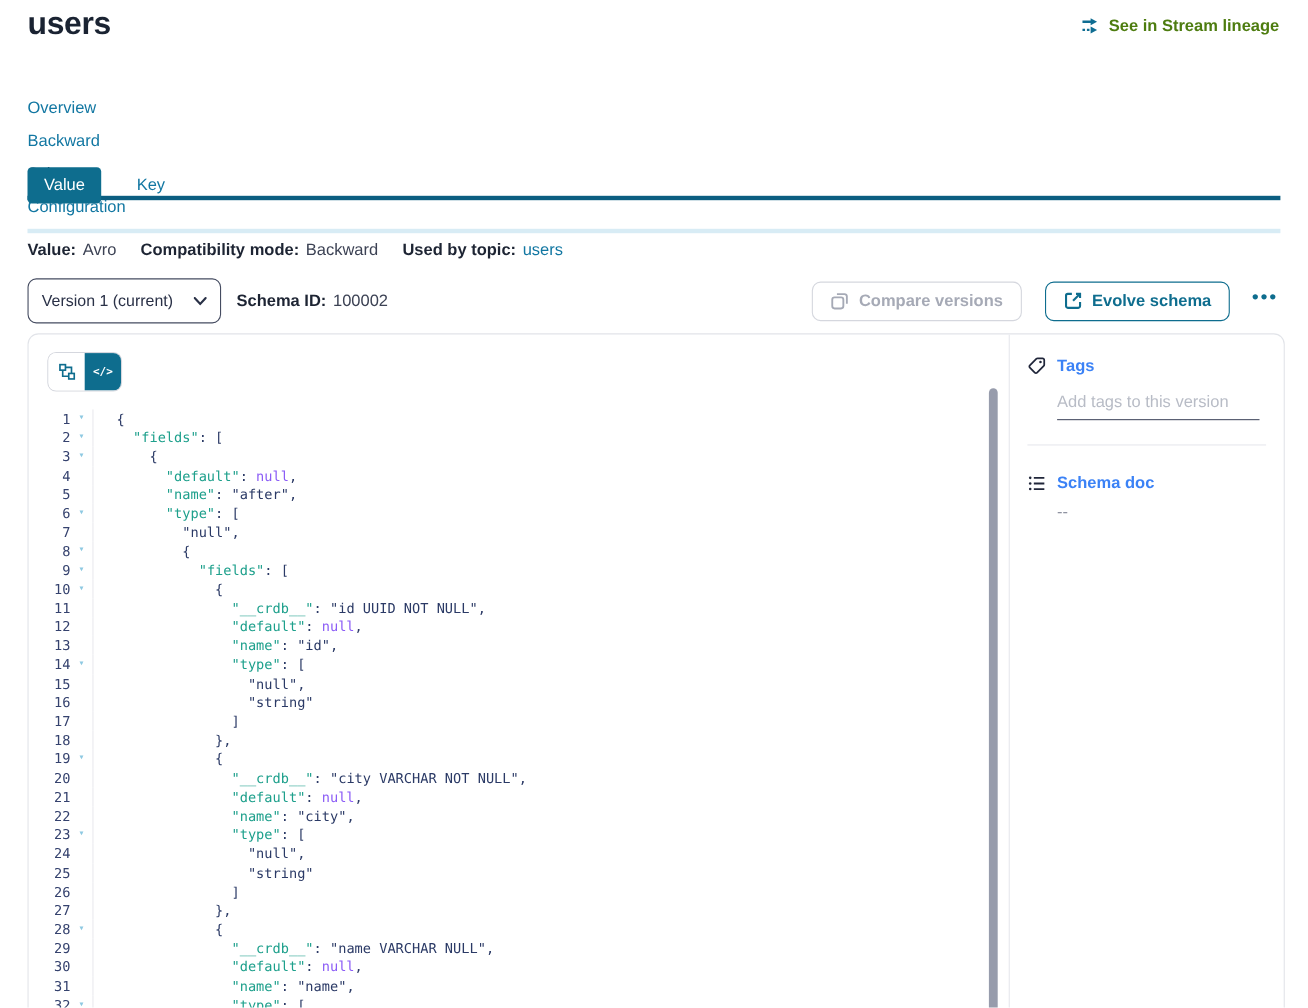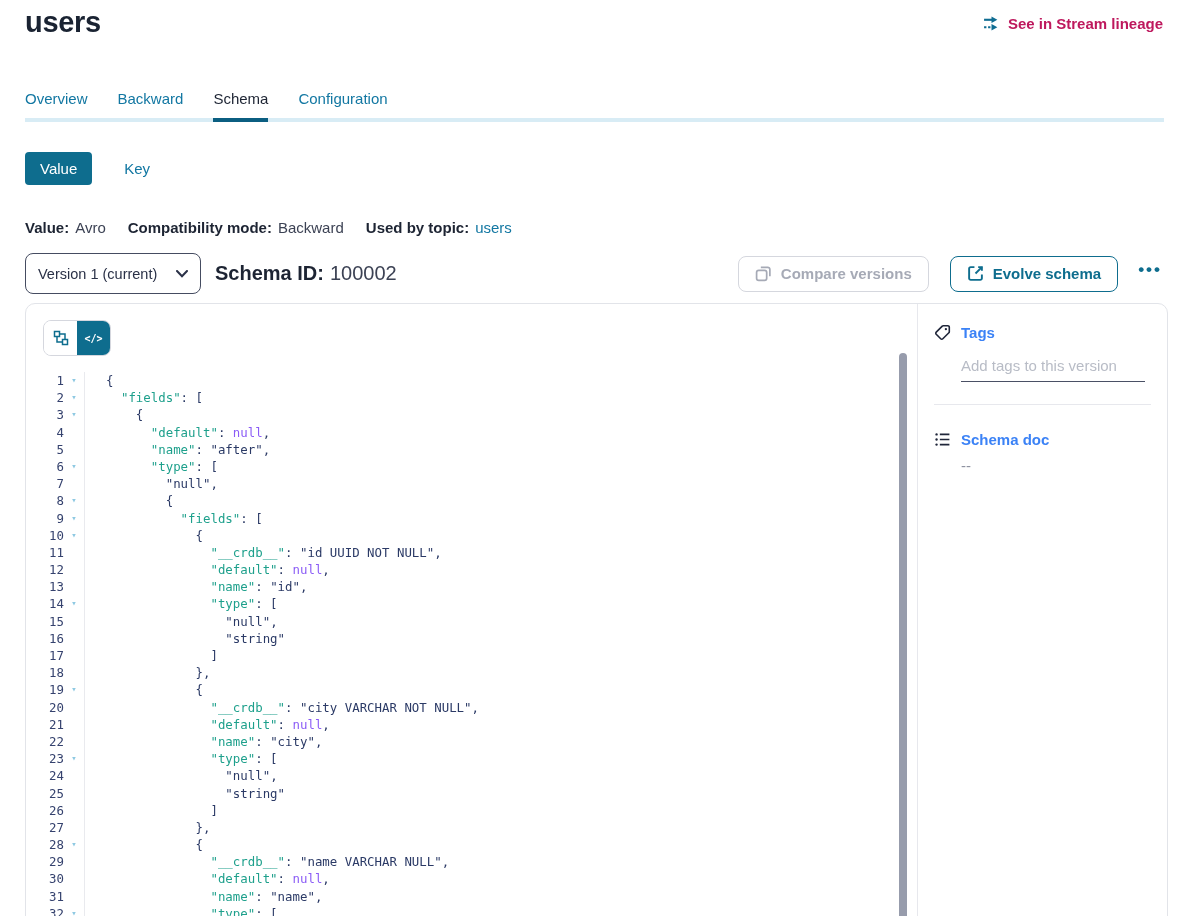--- a/index.html
+++ b/index.html
@@ -4,43 +4,43 @@
 <style>
   * { box-sizing: border-box; margin: 0; padding: 0; }
   html,body { width:1189px; height:916px; overflow:hidden; background:#ffffff;
     font-family:"Liberation Sans", sans-serif; color:#1d2433; }
   .stage { position:relative; width:1189px; height:916px; }
 
   .page-title { position:absolute; left:25px; top:6px; font-size:29px; font-weight:700;
     letter-spacing:-0.3px; color:#1a2332; }
 
   .lineage-link { position:absolute; right:26px; top:15px; display:flex; align-items:center;
-    gap:8px; color:#be185d; font-size:15px; font-weight:600; cursor:pointer; }
-
-  .tabs { position:absolute; left:25px; right:25px; top:88px; display:flex; gap:30px;
-    border-bottom:4px solid #d8ecf5; }
+    gap:8px; color:#4d7c0f; font-size:15px; font-weight:600; cursor:pointer; }
+
+  .tabs { position:absolute; left:25px; right:25px; top:88px; display:flex; 
+    border-bottom:4px solid #d8ecf5;flex-direction:column; }
   .tab { font-size:15px; font-weight:500; color:#1277a2; padding:2px 0 11px; cursor:pointer; }
   .tab.active { color:#1d2433; border-bottom:4px solid #0b5e81; margin-bottom:-4px; }
 
   .toggle-row { position:absolute; left:25px; top:152px; display:flex; align-items:center; gap:32px; }
   .btn-value { background:#0e6d8e; color:#fff; border:none; border-radius:4px;
     padding:8px 15px; font-size:15px; font-family:inherit; cursor:pointer; }
   .key-link { color:#1277a2; font-size:15px; font-weight:500; cursor:pointer; }
 
   .meta-row { position:absolute; left:25px; top:219px; font-size:15px; display:flex; gap:22px; }
   .meta-item { display:flex; gap:6px; }
   .meta-label { font-weight:700; color:#1d2433; }
   .meta-value { color:#3c4254; }
   .meta-link { color:#1277a2; cursor:pointer; }
 
   .controls-row { position:absolute; left:25px; right:21px; top:253px; display:flex; align-items:center; }
   .version-select { width:176px; height:41px; border:1.5px solid #454c61; border-radius:8px;
     padding:0 12px; display:flex; align-items:center; justify-content:space-between;
     font-size:14.5px; color:#2a3147; background:#fff; cursor:pointer; }
-  .schema-id { margin-left:14px; font-size:20px; display:flex; gap:6px; }
+  .schema-id { margin-left:14px; font-size:15px; display:flex; gap:6px; }
   .btn { height:36px; border-radius:8px; background:#fff; display:flex; align-items:center;
     gap:9px; padding:16px 16px; font-size:15px; font-family:inherit; cursor:pointer; }
   .btn-compare { margin-left:auto; border:1px solid #d5d7de; color:#a6aab6; font-weight:600; }
   .btn-evolve { margin-left:21px; border:1px solid #0e6d8e; color:#0e6d8e; font-weight:700; }
   .btn-more { margin-left:14px; border:none; background:none; color:#0e6d8e; font-size:17px;
     font-weight:700; letter-spacing:2px; padding:0 6px 8px; cursor:pointer; }
 
   .panel { position:absolute; left:25px; top:303px; width:1143px; height:645px;
     border:1px solid #e2e4e9; border-radius:10px; display:flex; background:#fff; overflow:hidden; }
   .editor { flex:1; position:relative; }

